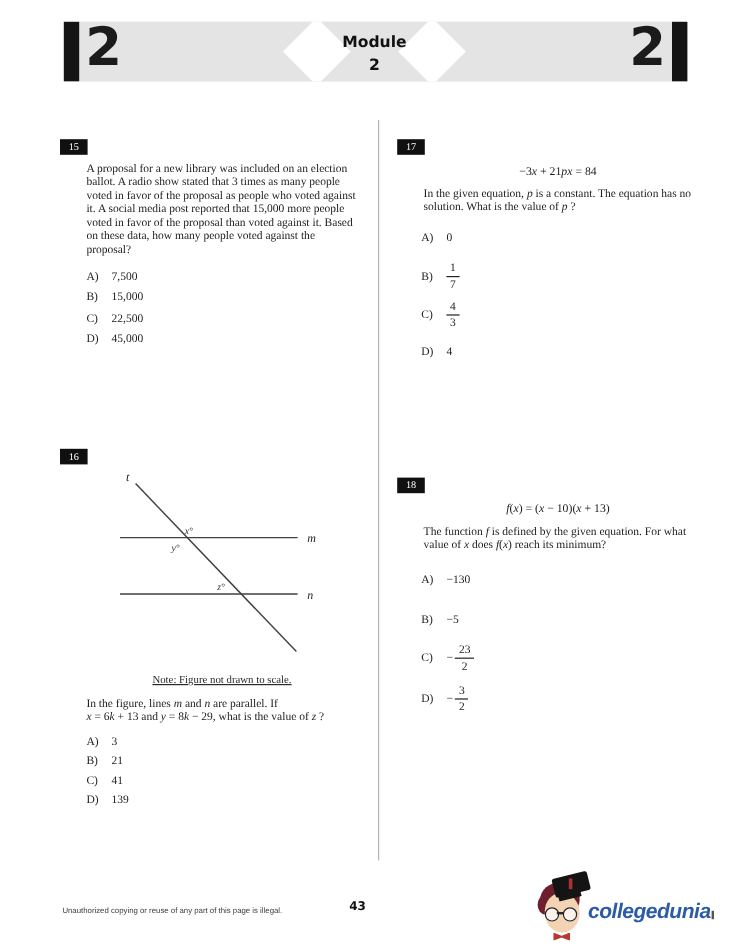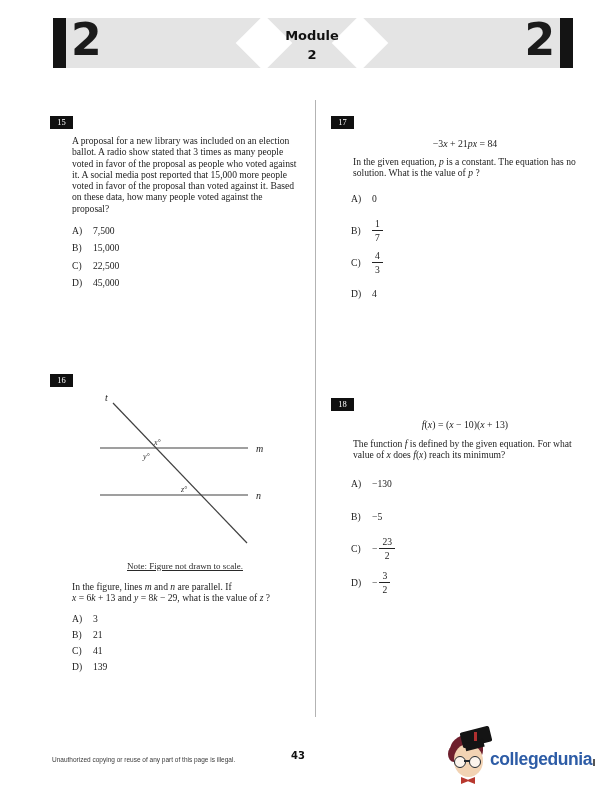--- a/index.html
+++ b/index.html
@@ -61,21 +61,21 @@
   .albl { font-family:"Liberation Serif", serif; font-style:italic; font-size:8px; fill:#333; }
   .note { margin-left:22px; width:226px; text-align:center; font-size:9px; margin-top:9px; color:#2a2a2a;text-decoration:underline; }
 
   
   .footer-left { position:absolute; left:52px; top:756px; font-family:"Liberation Sans", sans-serif;
                  font-size:6.5px; color:#3a3a3a; }
   .page-num { position:absolute; left:291px; top:750px; width:30px; 
               font-family:"DejaVu Sans", sans-serif; font-weight:bold; font-size:10px; color:#111; }
   .brand { position:absolute; left:448px; top:726px; width:152px; height:62px; }
   .brand-text { position:absolute; left:42px; top:23px; font-family:"Liberation Sans", sans-serif;
-                font-size:17.5px; font-weight:600; color:#2d5ca6; letter-spacing:-0.4px; }
+                font-size:17.5px; font-weight:600; color:#2d5ca6; letter-spacing:-0.4px;font-style:italic; }
   .brand-mark { position:absolute; left:145px; top:33px; width:2px; height:7px; background:#555; }
 
   .mascot { position:absolute; left:0; top:2px; width:46px; height:60px; }
   .m-hair { position:absolute; left:2px; top:7px; width:33px; height:29px; background:#6e1f2d;
             border-radius:55% 45% 50% 50%; }
   .m-hair2 { position:absolute; left:0px; top:18px; width:12px; height:16px; background:#6e1f2d; border-radius:50%; }
   .m-cap-board { position:absolute; left:13px; top:1px; width:30px; height:16px; background:#141414;
                  transform:rotate(-14deg); border-radius:2px; }
   .m-cap-base { position:absolute; left:17px; top:13px; width:19px; height:8px; background:#141414;
                 transform:rotate(-14deg); }

